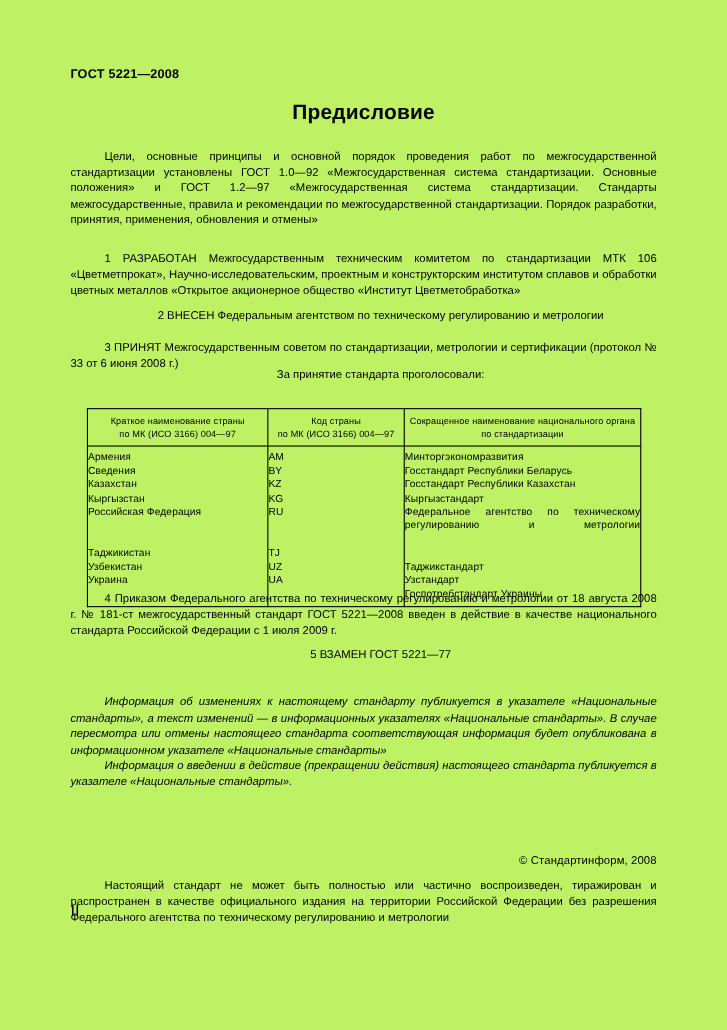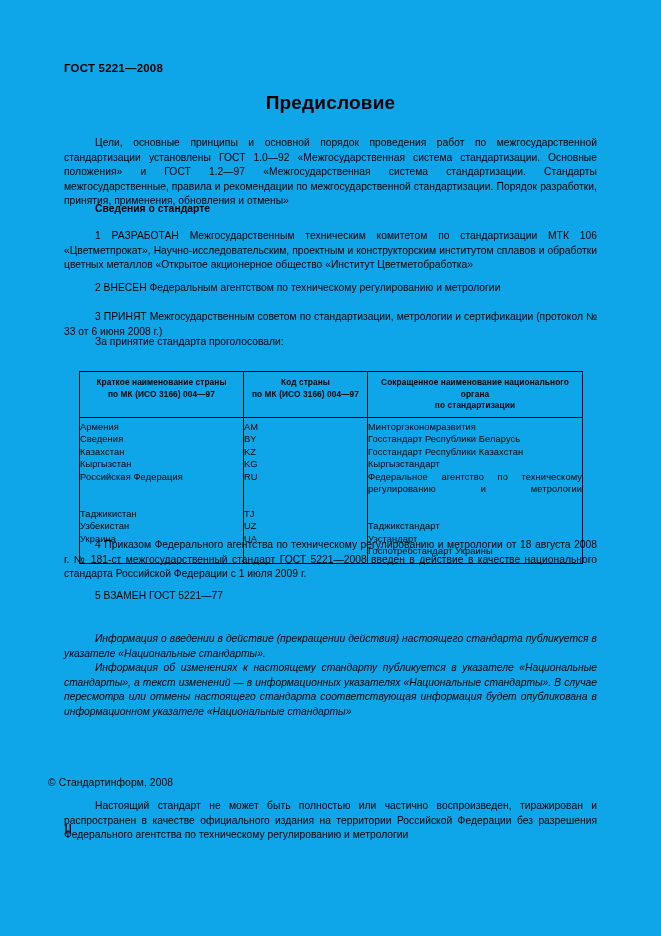--- a/index.html
+++ b/index.html
@@ -9,21 +9,21 @@
     background: #ffffff;
   }
   body {
     font-family: "Liberation Sans", sans-serif;
     color: #000000;
   }
   .page {
     position: relative;
     width: 661px;
     height: 936px;
-    background: #0ea5e9;
+    background: #bef264;
     overflow: hidden;
     box-sizing: border-box;
   }
 
   
   .doc-code {
     position: absolute;
     left: 64px;
     top: 62px;
     font-size: 11.5px;
@@ -47,21 +47,21 @@
   
   .para {
     font-size: 10.3px;
     line-height: 14.55px;
     text-align: justify;
     text-justify: inter-word;
     margin: 0;
     letter-spacing: 0.01px;
   }
   .para.indent { text-indent: 31px; }
-  .para.tight { text-align: left; }
+  .para.tight { text-align: center; }
 
   .block {
     position: absolute;
     left: 64px;
     width: 533px;
   }
 
   .subhead {
     position: absolute;
     left: 64px;
@@ -84,21 +84,21 @@
     table-layout: fixed;
   }
   table.vote th,
   table.vote td {
     border: 1px solid #000000;
     vertical-align: top;
     padding: 0;
   }
   table.vote thead th {
     font-size: 8.3px;
-    font-weight: bold;
+    font-weight: normal;
     line-height: 11.6px;
     padding: 5px 3px 5px 3px;
     letter-spacing: 0.1px;
     margin-top: 30px;
   }
   .col-country { width: 164px; }
   .col-code    { width: 124px; }
   .col-body    { width: 215px; }
 
   table.vote tbody td {
@@ -132,24 +132,24 @@
     line-height: 14.5px;
     text-align: justify;
     text-justify: inter-word;
     margin: 0;
   }
   .notice.indent { text-indent: 31px; }
 
   
   .copyright {
     position: absolute;
-    left: 48px;
+    left: 64px;
     top: 777px;
     width: 533px;
-    text-align: left;
+    text-align: right;
     font-size: 10.3px;
     letter-spacing: 0.1px;
   }
 
   .page-number {
     position: absolute;
     left: 64px;
     top: 820px;
     font-size: 15px;
   }
@@ -160,21 +160,20 @@
 <div class="page">
 
   <div class="doc-code">ГОСТ 5221—2008</div>
 
   <div class="doc-title">Предисловие</div>
 
   <div class="block" style="top:136px;">
     <p class="para indent">Цели, основные принципы и основной порядок проведения работ по межгосударственной стандартизации установлены ГОСТ 1.0—92 «Межгосударственная система стандартизации. Основные положения» и ГОСТ 1.2—97 «Межгосударственная система стандартизации. Стандарты межгосударственные, правила и рекомендации по межгосударственной стандартизации. Порядок разработки, принятия, применения, обновления и отмены»</p>
   </div>
 
-  <div class="subhead" style="top:203px;">Сведения о стандарте</div>
 
   <div class="block" style="top:229px;">
     <p class="para indent">1  РАЗРАБОТАН Межгосударственным техническим комитетом по стандартизации МТК 106 «Цветметпрокат», Научно-исследовательским, проектным и конструкторским институтом сплавов и обработки цветных металлов «Открытое акционерное общество «Институт Цветметобработка»</p>
   </div>
 
   <div class="block" style="top:281px;">
     <p class="para indent tight">2  ВНЕСЕН Федеральным агентством по техническому регулированию и метрологии</p>
   </div>
 
   <div class="block" style="top:310px;">
@@ -252,22 +251,22 @@
 
   <div class="block" style="top:538px;">
     <p class="para indent">4  Приказом Федерального агентства по техническому регулированию и метрологии от 18 августа 2008 г. № 181-ст межгосударственный стандарт ГОСТ 5221—2008 введен в действие в качестве национального стандарта Российской Федерации с 1 июля 2009 г.</p>
   </div>
 
   <div class="block" style="top:589px;">
     <p class="para indent tight">5  ВЗАМЕН ГОСТ 5221—77</p>
   </div>
 
   <div class="block" style="top:632px;">
+    <p class="notice indent">Информация об изменениях к настоящему стандарту публикуется в указателе «Национальные стандарты», а текст изменений — в информационных указателях «Национальные стандарты». В случае пересмотра или отмены настоящего стандарта соответствующая информация будет опубликована в информационном указателе «Национальные стандарты»</p>
     <p class="notice indent">Информация о введении в действие (прекращении действия) настоящего стандарта публикуется в указателе «Национальные стандарты».</p>
-    <p class="notice indent">Информация об изменениях к настоящему стандарту публикуется в указателе «Национальные стандарты», а текст изменений — в информационных указателях «Национальные стандарты». В случае пересмотра или отмены настоящего стандарта соответствующая информация будет опубликована в информационном указателе «Национальные стандарты»</p>
   </div>
 
   <div class="copyright">©  Стандартинформ, 2008</div>
 
   <div class="block" style="top:799px;">
     <p class="para indent">Настоящий стандарт не может быть полностью или частично воспроизведен, тиражирован и распространен в качестве официального издания на территории Российской Федерации без разрешения Федерального агентства по техническому регулированию и метрологии</p>
   </div>
 
   <div class="page-number">II</div>
 

